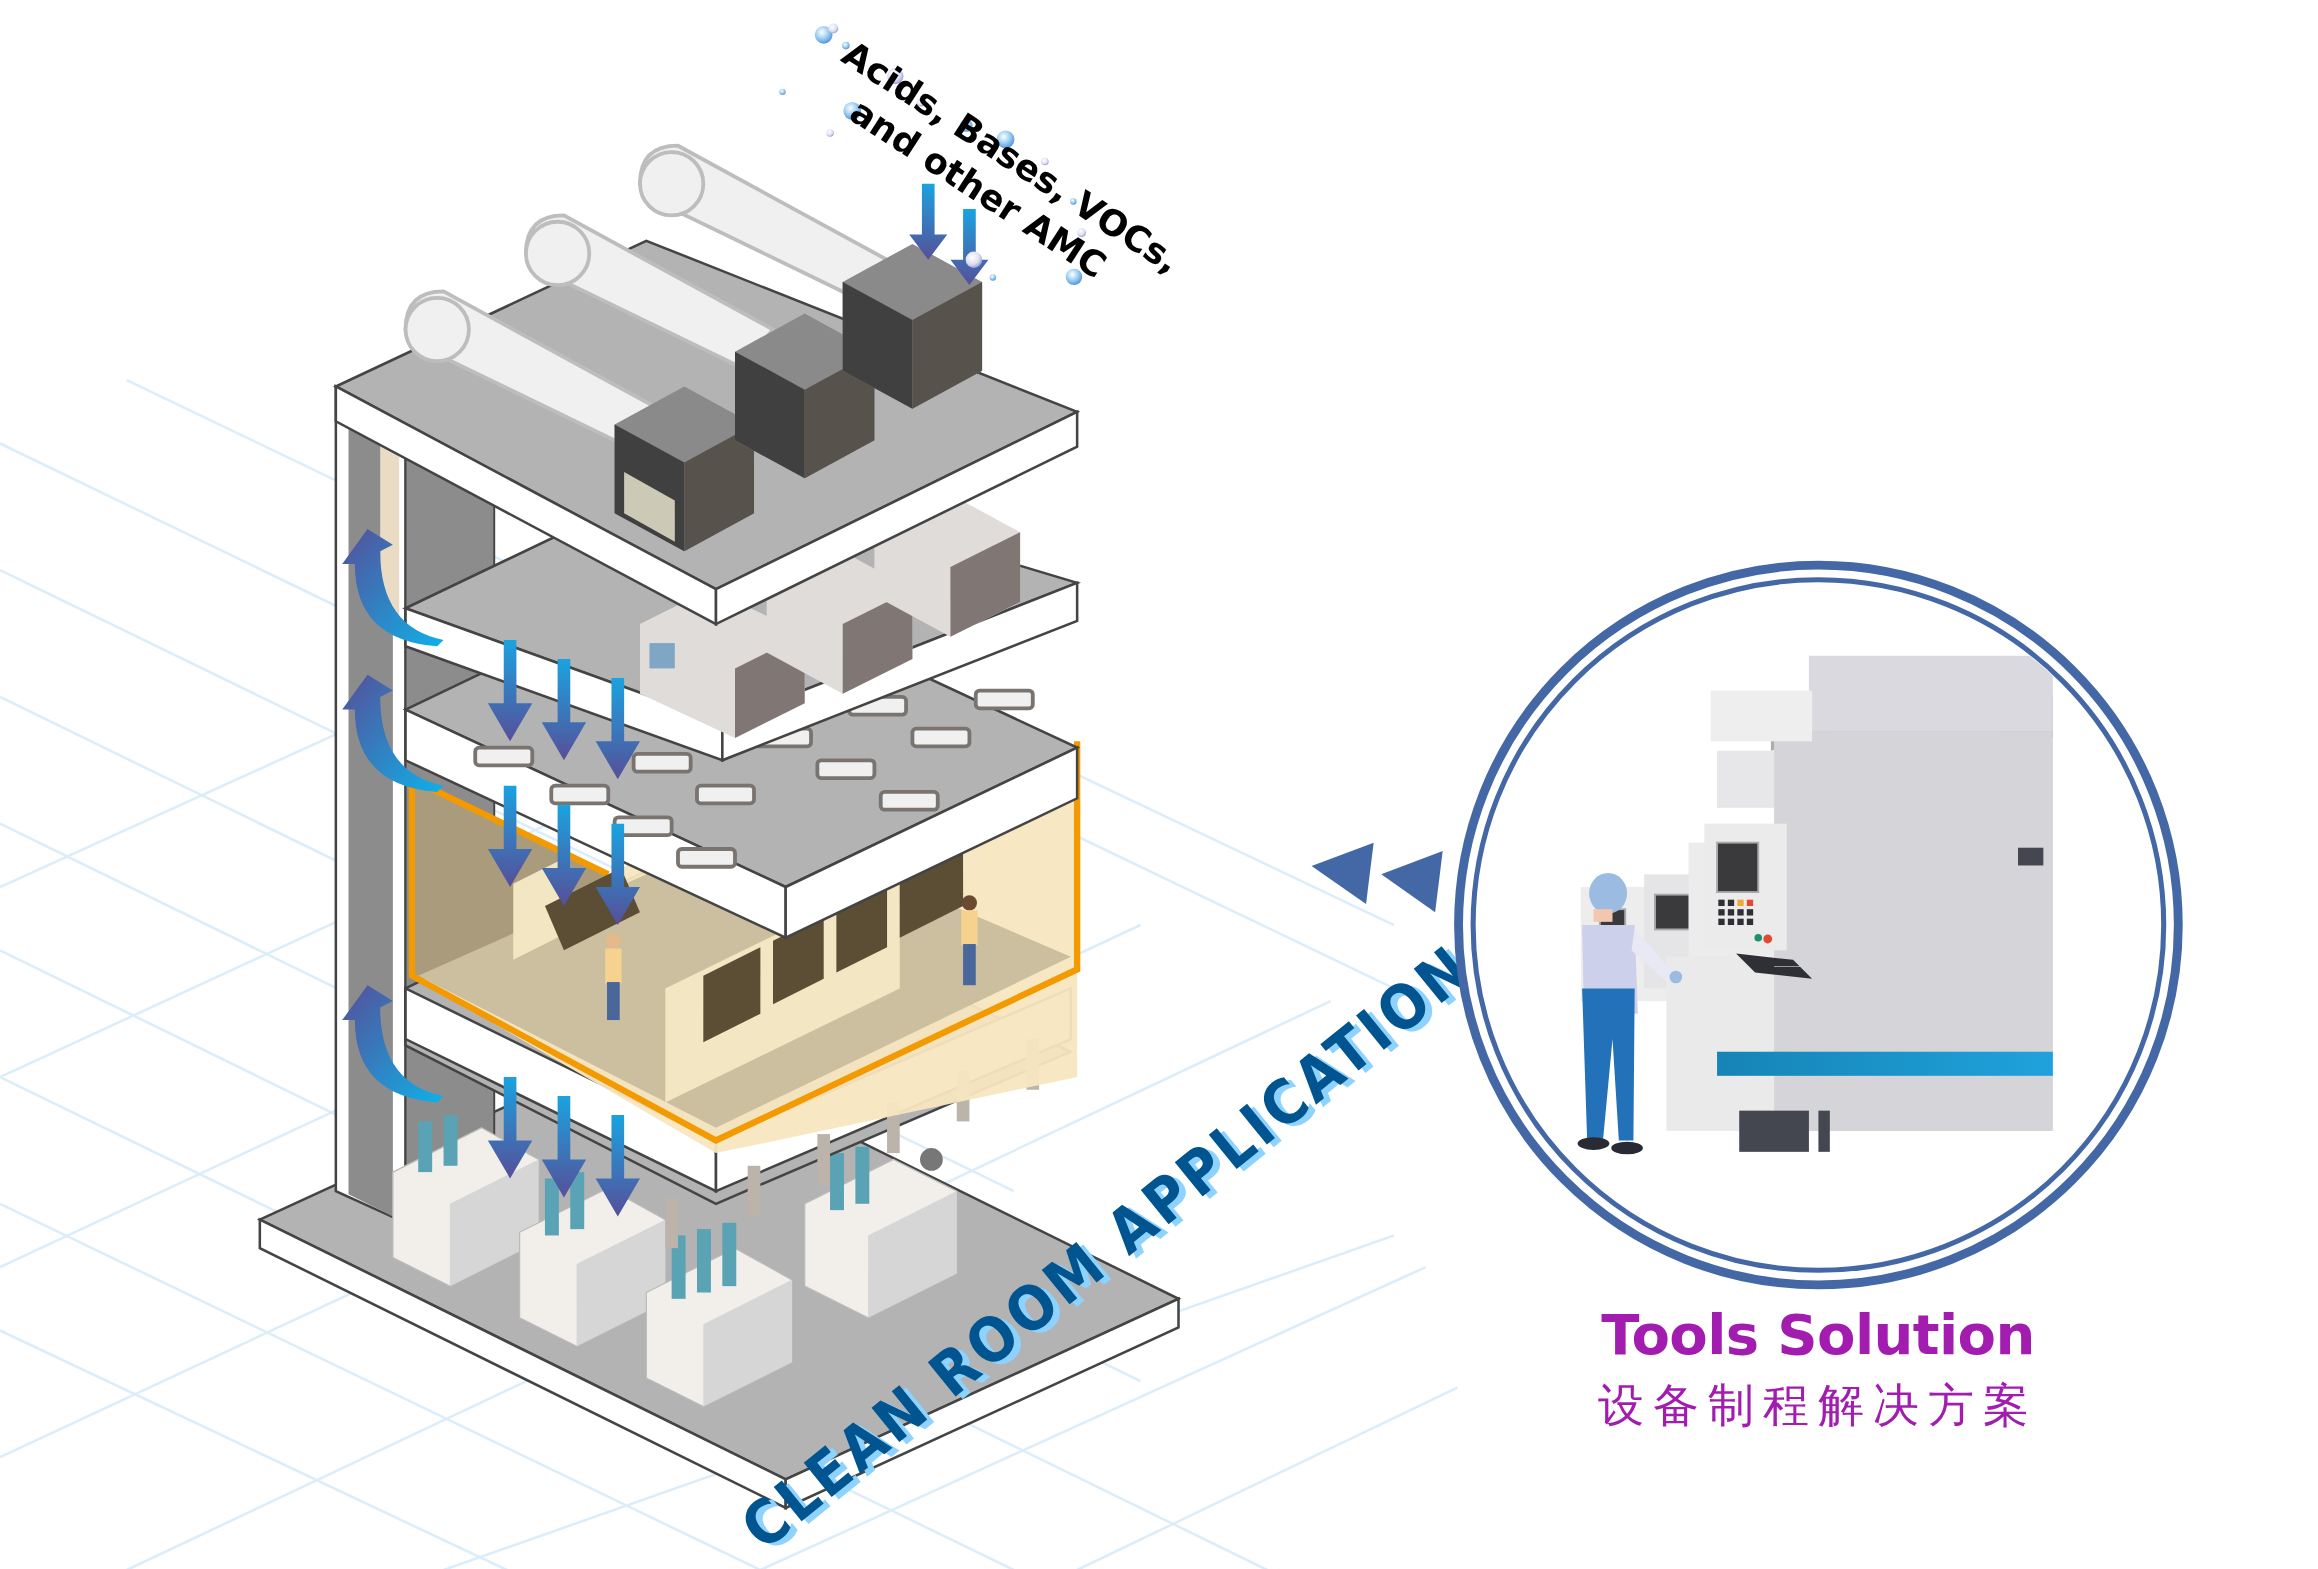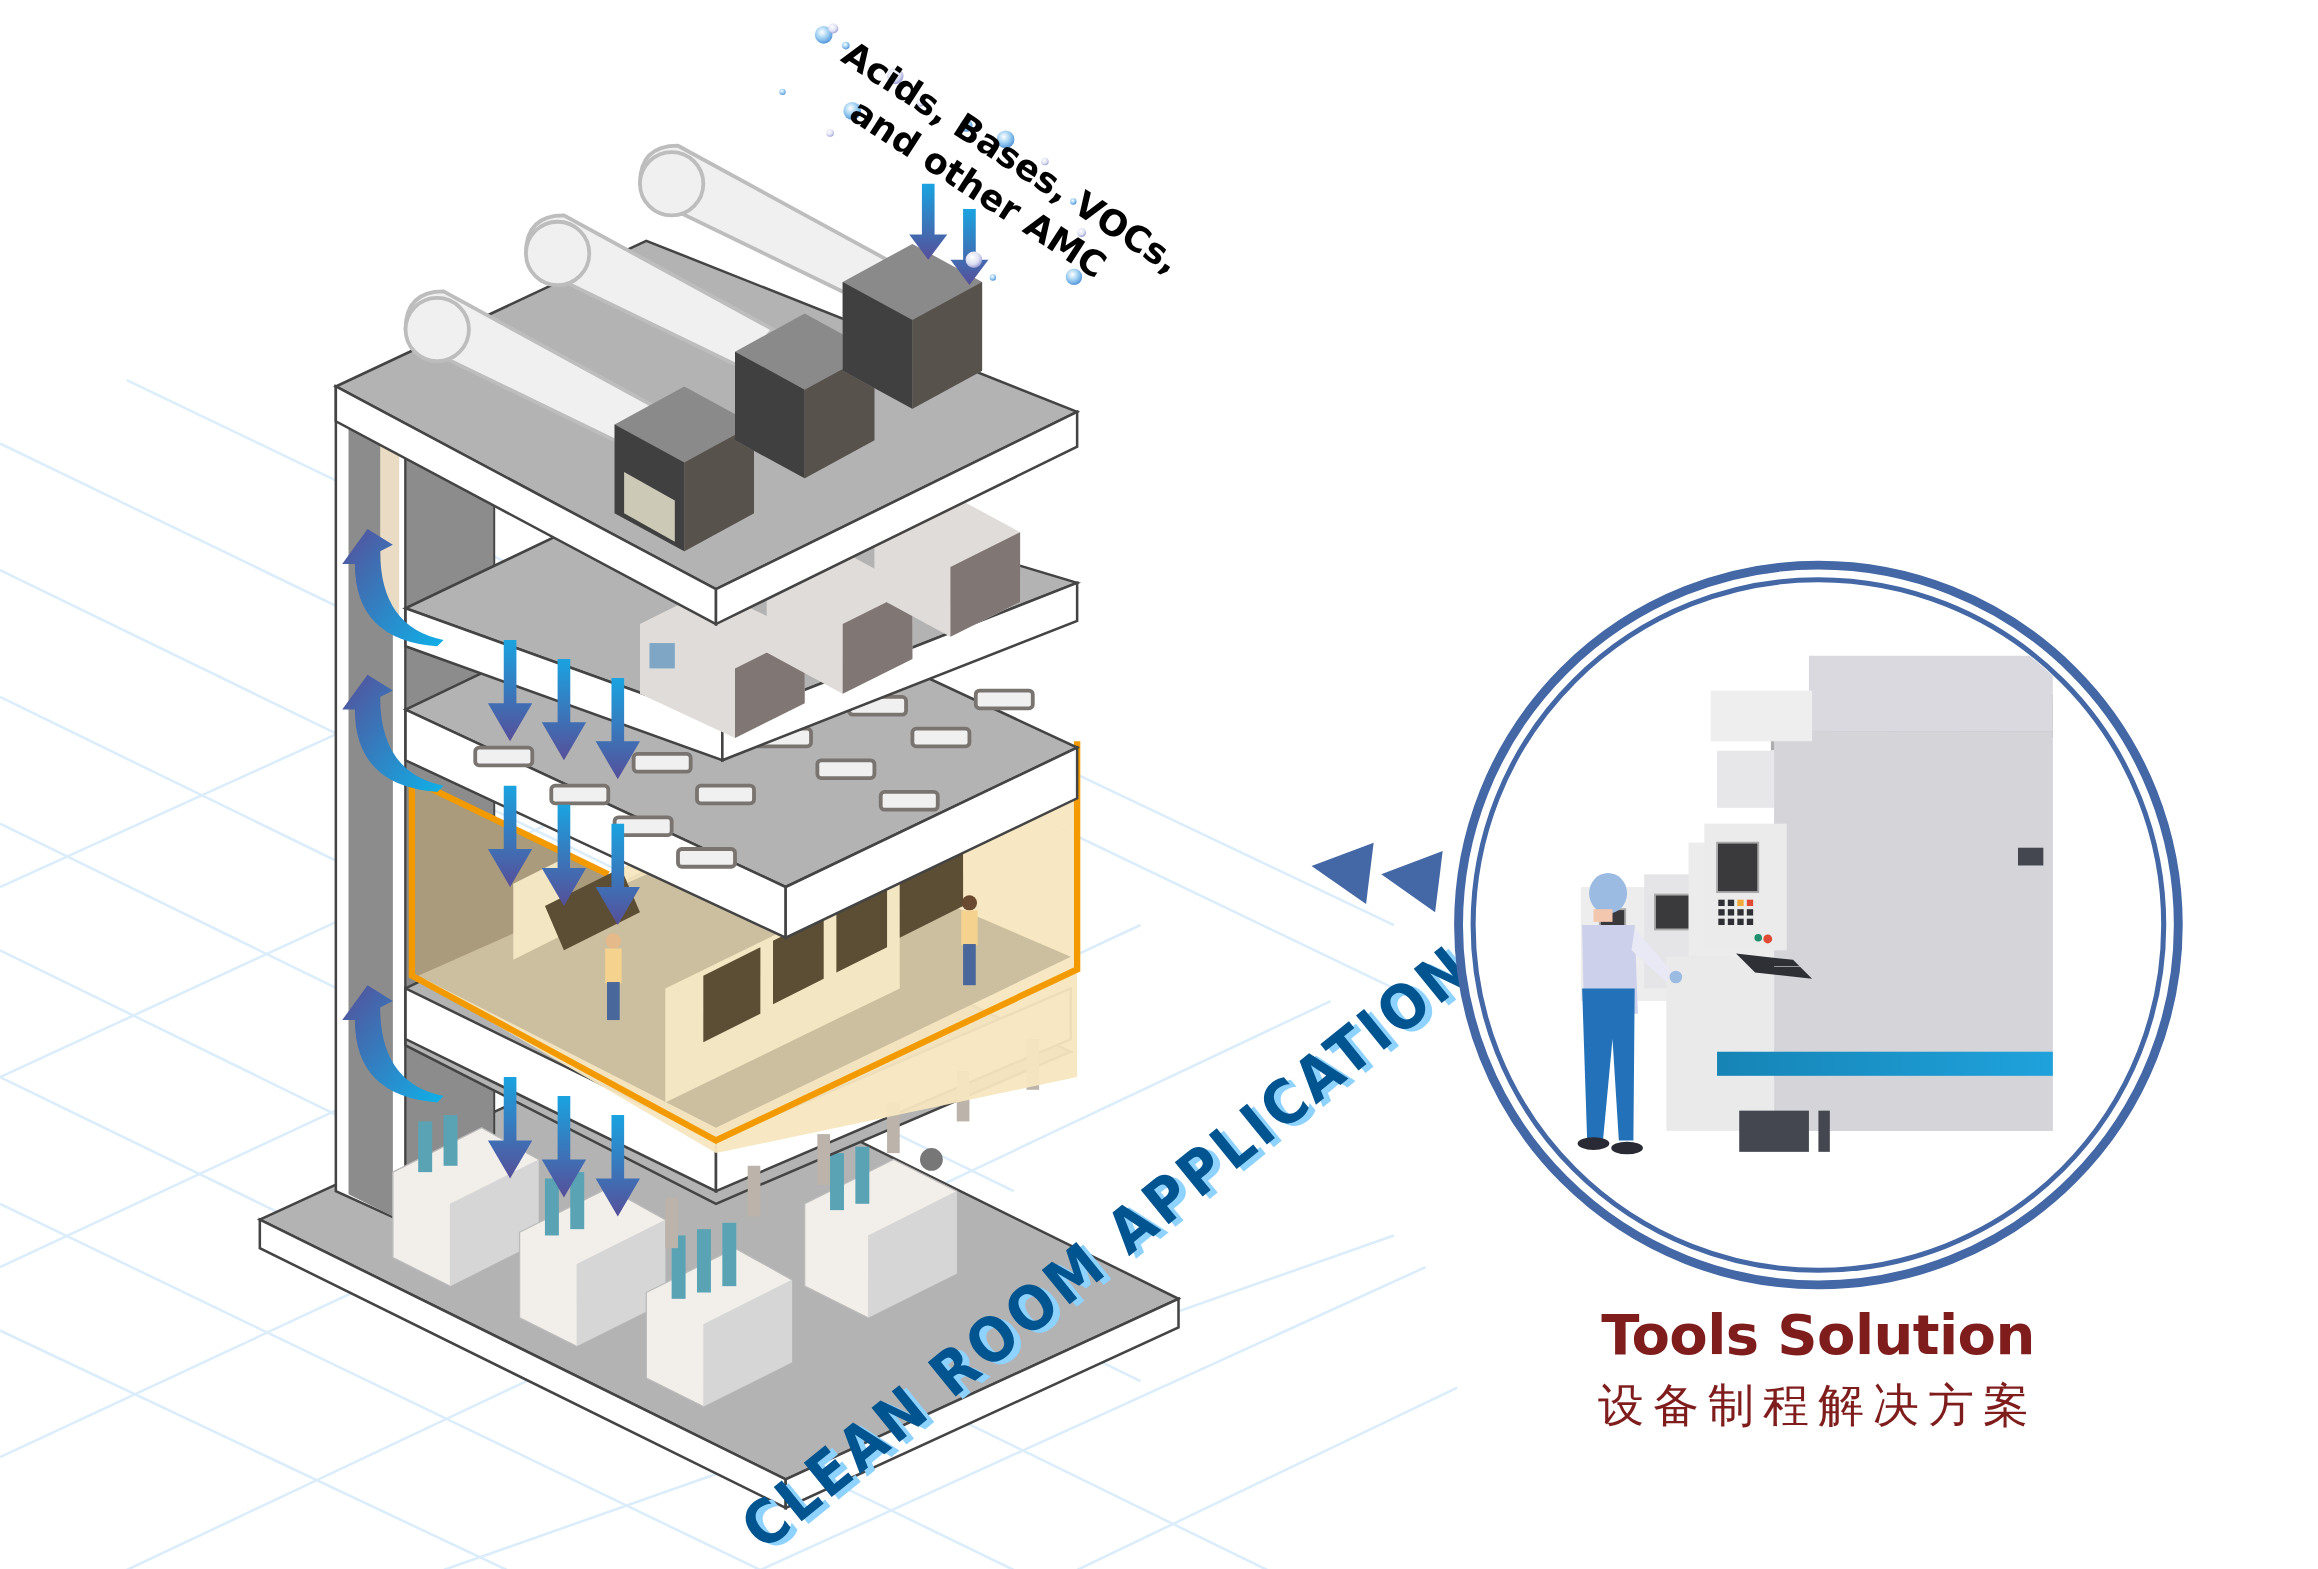--- a/index.html
+++ b/index.html
@@ -1,20 +1,20 @@
 <!DOCTYPE html>
 <html style="font-size:10px"><head>
 <meta charset="utf-8">
 <style>
   html, body { margin: 0; padding: 0; background: #ffffff; }
   body { width: 2319px; height: 1570px; position: relative; overflow: hidden; font-family: "DejaVu Sans", sans-serif; }
   #scene { position: absolute; left: 0; top: 0; width: 2319px; height: 1570px; }
   .amc-label { font-family: "DejaVu Sans", sans-serif; font-weight: bold; font-size: 56px; fill: #000; }
   .cra-label { font-family: "DejaVu Sans Condensed", "DejaVu Sans", sans-serif; font-weight: bold; font-size: 96px; letter-spacing: 6px; }
-  .caption { position: absolute; left: 1501px; width: 634px; text-align: center; color: #7f1d1d; }
+  .caption { position: absolute; left: 1501px; width: 634px; text-align: center; color: #a21caf; }
   .caption-title { top: 1302px; font-family: "DejaVu Sans", sans-serif; font-weight: bold; font-size: 56px; letter-spacing: -0.6px; }
   .caption-sub { top: 1375px; font-family: Liberation Sans, sans-serif; font-size: 46px; letter-spacing: 9px; }
 </style>
 </head>
 <body>
 
 <svg id="scene" viewBox="0 0 3660 2478" xmlns="http://www.w3.org/2000/svg">
   <defs>
     <linearGradient id="arrowGrad" x1="0" y1="0" x2="0" y2="1">
       <stop offset="0" stop-color="#1aa3e0"></stop>

